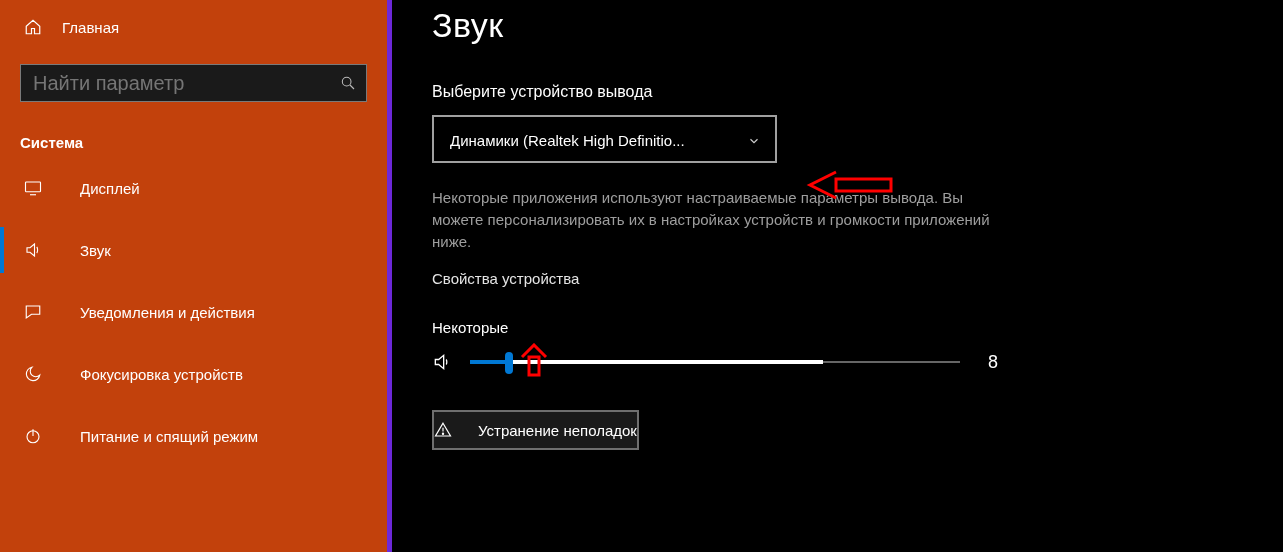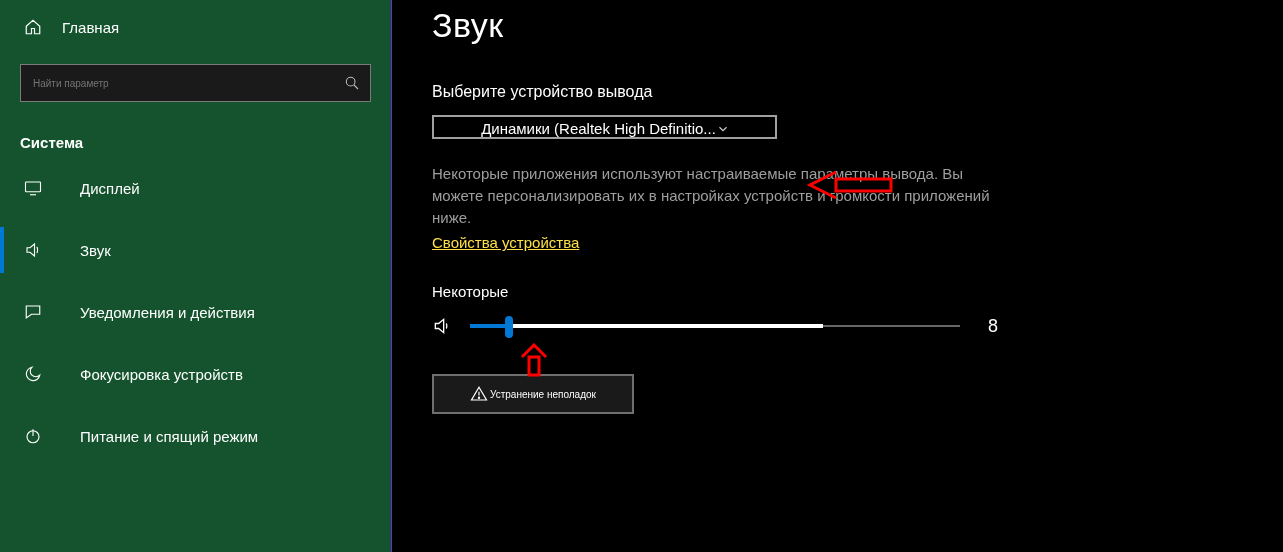--- a/index.html
+++ b/index.html
@@ -1,49 +1,49 @@
 <!DOCTYPE html>
 <html><head>
 <meta charset="utf-8">
 <style>
   * { box-sizing: border-box; margin: 0; padding: 0; }
   html, body { width: 1283px; height: 552px; background:#000; color:#fff; font-family: "Segoe UI", Arial, sans-serif; font-size:15px; overflow:hidden; }
   body { display:flex; }
 
   
-  .sidebar { width: 392px; height:100%; background:#14532d; border-right:1px solid #6d28d9; position:relative; }
+  .sidebar { width: 392px; height:100%; background:#c2410c; border-right:5px solid #6d28d9; position:relative; }
   .home-row { display:flex; align-items:center; gap:20px; padding: 18px 0 18px 24px; cursor:pointer; }
   .home-row span.txt { font-size:15px; }
   .search-box { margin: 10px 20px 0 20px; height:38px; border:1px solid #7a7a7a; display:flex; align-items:center; padding:0 10px 0 12px; background:#1a1a1a; }
-  .search-box input { flex:1; background:transparent; border:none; outline:none; color:#aaa; font-size:10px; }
+  .search-box input { flex:1; background:transparent; border:none; outline:none; color:#aaa; font-size:20px; }
   .search-box .sicon { color:#bbb; }
   .cat-title { margin: 32px 0 6px 20px; font-weight:600; font-size:15px; }
   .nav { list-style:none; margin-top:6px; }
   .nav li { display:flex; align-items:center; gap:38px; height:62px; padding-left:24px; cursor:pointer; position:relative; }
   .nav li.active::before { content:""; position:absolute; left:0; top:8px; bottom:8px; width:4px; background:#0078d4; }
   .nav li .icon { width:18px; height:18px; display:flex; align-items:center; justify-content:center; color:#fff; }
 
   
   .main { flex:1; background:#000; padding: 6px 40px 0 40px; position:relative; }
   h1.page-title { font-weight:400; font-size:34px; letter-spacing:0.5px; margin-bottom:38px; }
   .section-label { font-size:16px; margin-bottom:14px; }
-  .dropdown { width:345px; height:24px; border:2px solid #a0a0a0; display:flex; align-items:center; justify-content:center; padding:3px 14px 0 16px; cursor:pointer; background:#000; }
+  .dropdown { width:345px; height:48px; border:2px solid #a0a0a0; display:flex; align-items:center; justify-content:space-between; padding:3px 14px 0 16px; cursor:pointer; background:#000; }
   .dropdown .chev { color:#ccc; }
   .help-text { color:#9e9e9e; font-size:15px; line-height:1.45; margin-top:24px; max-width:560px; }
-  .link { color:#fde047; font-size:15px; margin-top:6px; display:inline-block; cursor:pointer;text-decoration:underline; }
+  .link { color:#e5e5e5; font-size:15px; margin-top:18px; display:inline-block; cursor:pointer; }
   .vol-label { margin-top:32px; font-size:15px; }
   .vol-row { display:flex; align-items:center; margin-top:14px; }
   .vol-row .spk { margin-right:18px; color:#fff; }
   .slider-wrap { position:relative; width:490px; height:24px; }
   .track-full { position:absolute; top:11px; left:0; right:0; height:2px; background:#666; }
   .track-fill { position:absolute; top:10px; left:0; height:4px; background:#0078d4; }
   .track-white { position:absolute; top:10px; height:4px; background:#fff; }
   .thumb { position:absolute; top:2px; width:8px; height:22px; background:#0078d4; border-radius:4px; cursor:pointer; }
   .vol-value { margin-left:28px; font-size:18px; }
-  .trouble-btn { margin-top:36px; height:40px; border:2px solid #6f6f6f; background:#1a1a1a; color:#fff; display:inline-flex; align-items:center; gap:2px; padding:0 36px; cursor:pointer; font-size:10px; }
+  .trouble-btn { margin-top:36px; height:40px; border:2px solid #6f6f6f; background:#1a1a1a; color:#fff; display:inline-flex; align-items:center; gap:26px; padding:0 0; cursor:pointer; font-size:15px; }
   
   
   .arrow-right { position:absolute; }
   .arrow-up { position:absolute; }
 
   svg { display:block; }
 </style>
 </head>
 <body>
 

